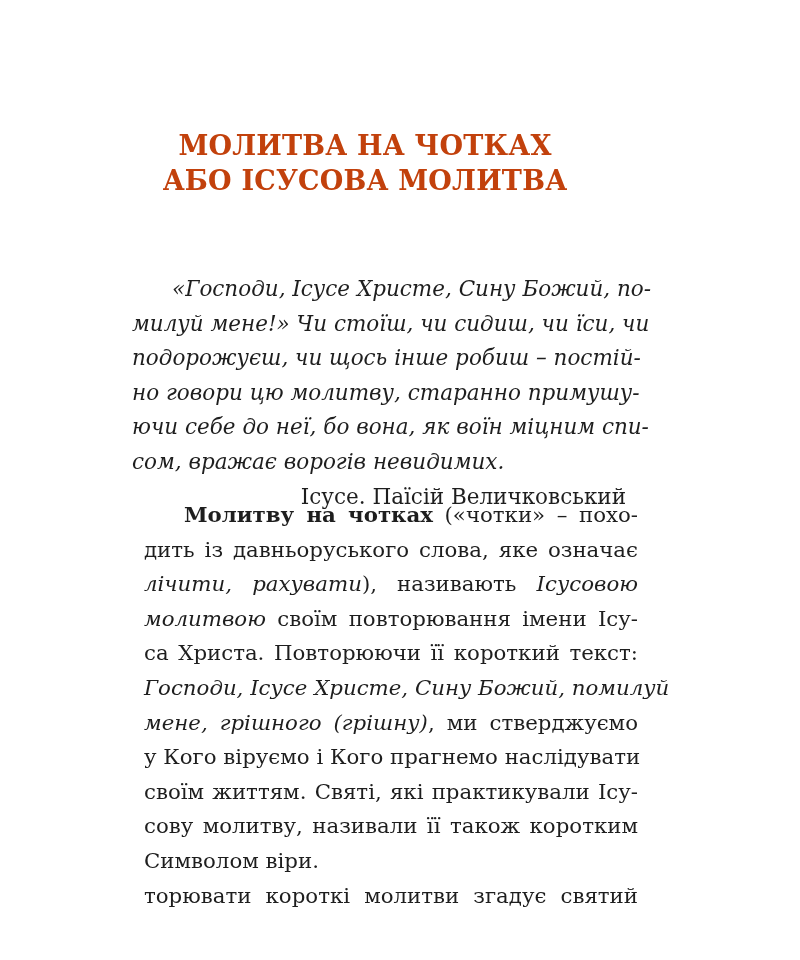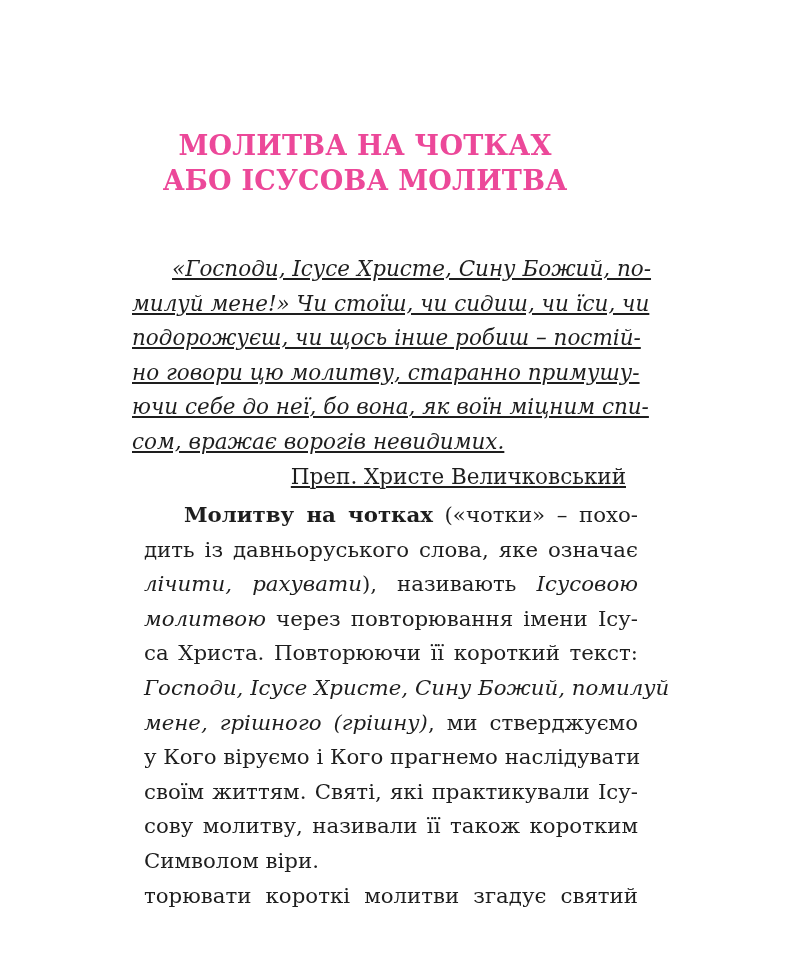--- a/index.html
+++ b/index.html
@@ -26,21 +26,21 @@
       position: absolute;
       left: 0;
       width: 730px;
       top: 128px;
       text-align: center;
       font-family: "DejaVu Serif", "Liberation Serif", serif;
       font-weight: bold;
       font-size: 27px;
       line-height: 35px;
       letter-spacing: 0.2px;
-      color: #ec4899;
+      color: #c2410c;
     }
     .title div { white-space: nowrap; }
     .block {
       position: absolute;
       left: 132px;
       width: 494px;
     }
     .line {
       height: 34.6px;
       line-height: 34.6px;
@@ -55,50 +55,50 @@
     }
     .line.indent {
       padding-left: 40px;
     }
     .italic { font-style: italic; }
     .bold { font-weight: bold; }
     .attribution {
       text-align: right;
       text-align-last: right;
     }
-    .quote-block { top: 252px; text-decoration: underline; }
+    .quote-block { top: 272px; }
     .body-block { top: 498px; margin-left: 12px; }
     .body-block .line { font-size: 21.3px; }
   </style>
 </head>
 <body>
 
 <div class="page">
 
   <div class="title">
     <div>МОЛИТВА НА ЧОТКАХ</div>
     <div>АБО ІСУСОВА МОЛИТВА</div>
   </div>
 
   <div class="block quote-block">
     <div class="line italic indent">«Господи, Ісусе Христе, Сину Божий, по-</div>
     <div class="line italic">милуй мене!» Чи стоїш, чи сидиш, чи їси, чи</div>
     <div class="line italic">подорожуєш, чи щось інше робиш – постій-</div>
     <div class="line italic">но говори цю молитву, старанно примушу-</div>
     <div class="line italic">ючи себе до неї, бо вона, як воїн міцним спи-</div>
     <div class="line italic last">сом, вражає ворогів невидимих.</div>
-    <div class="line attribution">Преп. Христе Величковський</div>
+    <div class="line attribution">Ісусе. Паїсій Величковський</div>
   </div>
 
   <div class="block body-block">
     <div class="paragraph">
       <div class="line indent"><span class="bold">Молитву на чотках</span><span> («чотки» – похо-</span></div>
       <div class="line">дить із давньоруського слова, яке означає</div>
       <div class="line"><span class="italic">лічити, рахувати</span><span>), називають </span><span class="italic">Ісусовою</span></div>
-      <div class="line"><span class="italic">молитвою</span><span> через повторювання імени Ісу-</span></div>
+      <div class="line"><span class="italic">молитвою</span><span> своїм повторювання імени Ісу-</span></div>
       <div class="line">са Христа. Повторюючи її короткий текст:</div>
       <div class="line italic">Господи, Ісусе Христе, Сину Божий, помилуй</div>
       <div class="line"><span class="italic">мене, грішного (грішну)</span><span>, ми стверджуємо</span></div>
       <div class="line">у Кого віруємо і Кого прагнемо наслідувати</div>
       <div class="line">своїм життям. Святі, які практикували Ісу-</div>
       <div class="line">сову молитву, називали її також коротким</div>
       <div class="line last">Символом віри.</div>
     </div>
     <div class="paragraph">
       <div class="line">торювати короткі молитви згадує святий</div>

